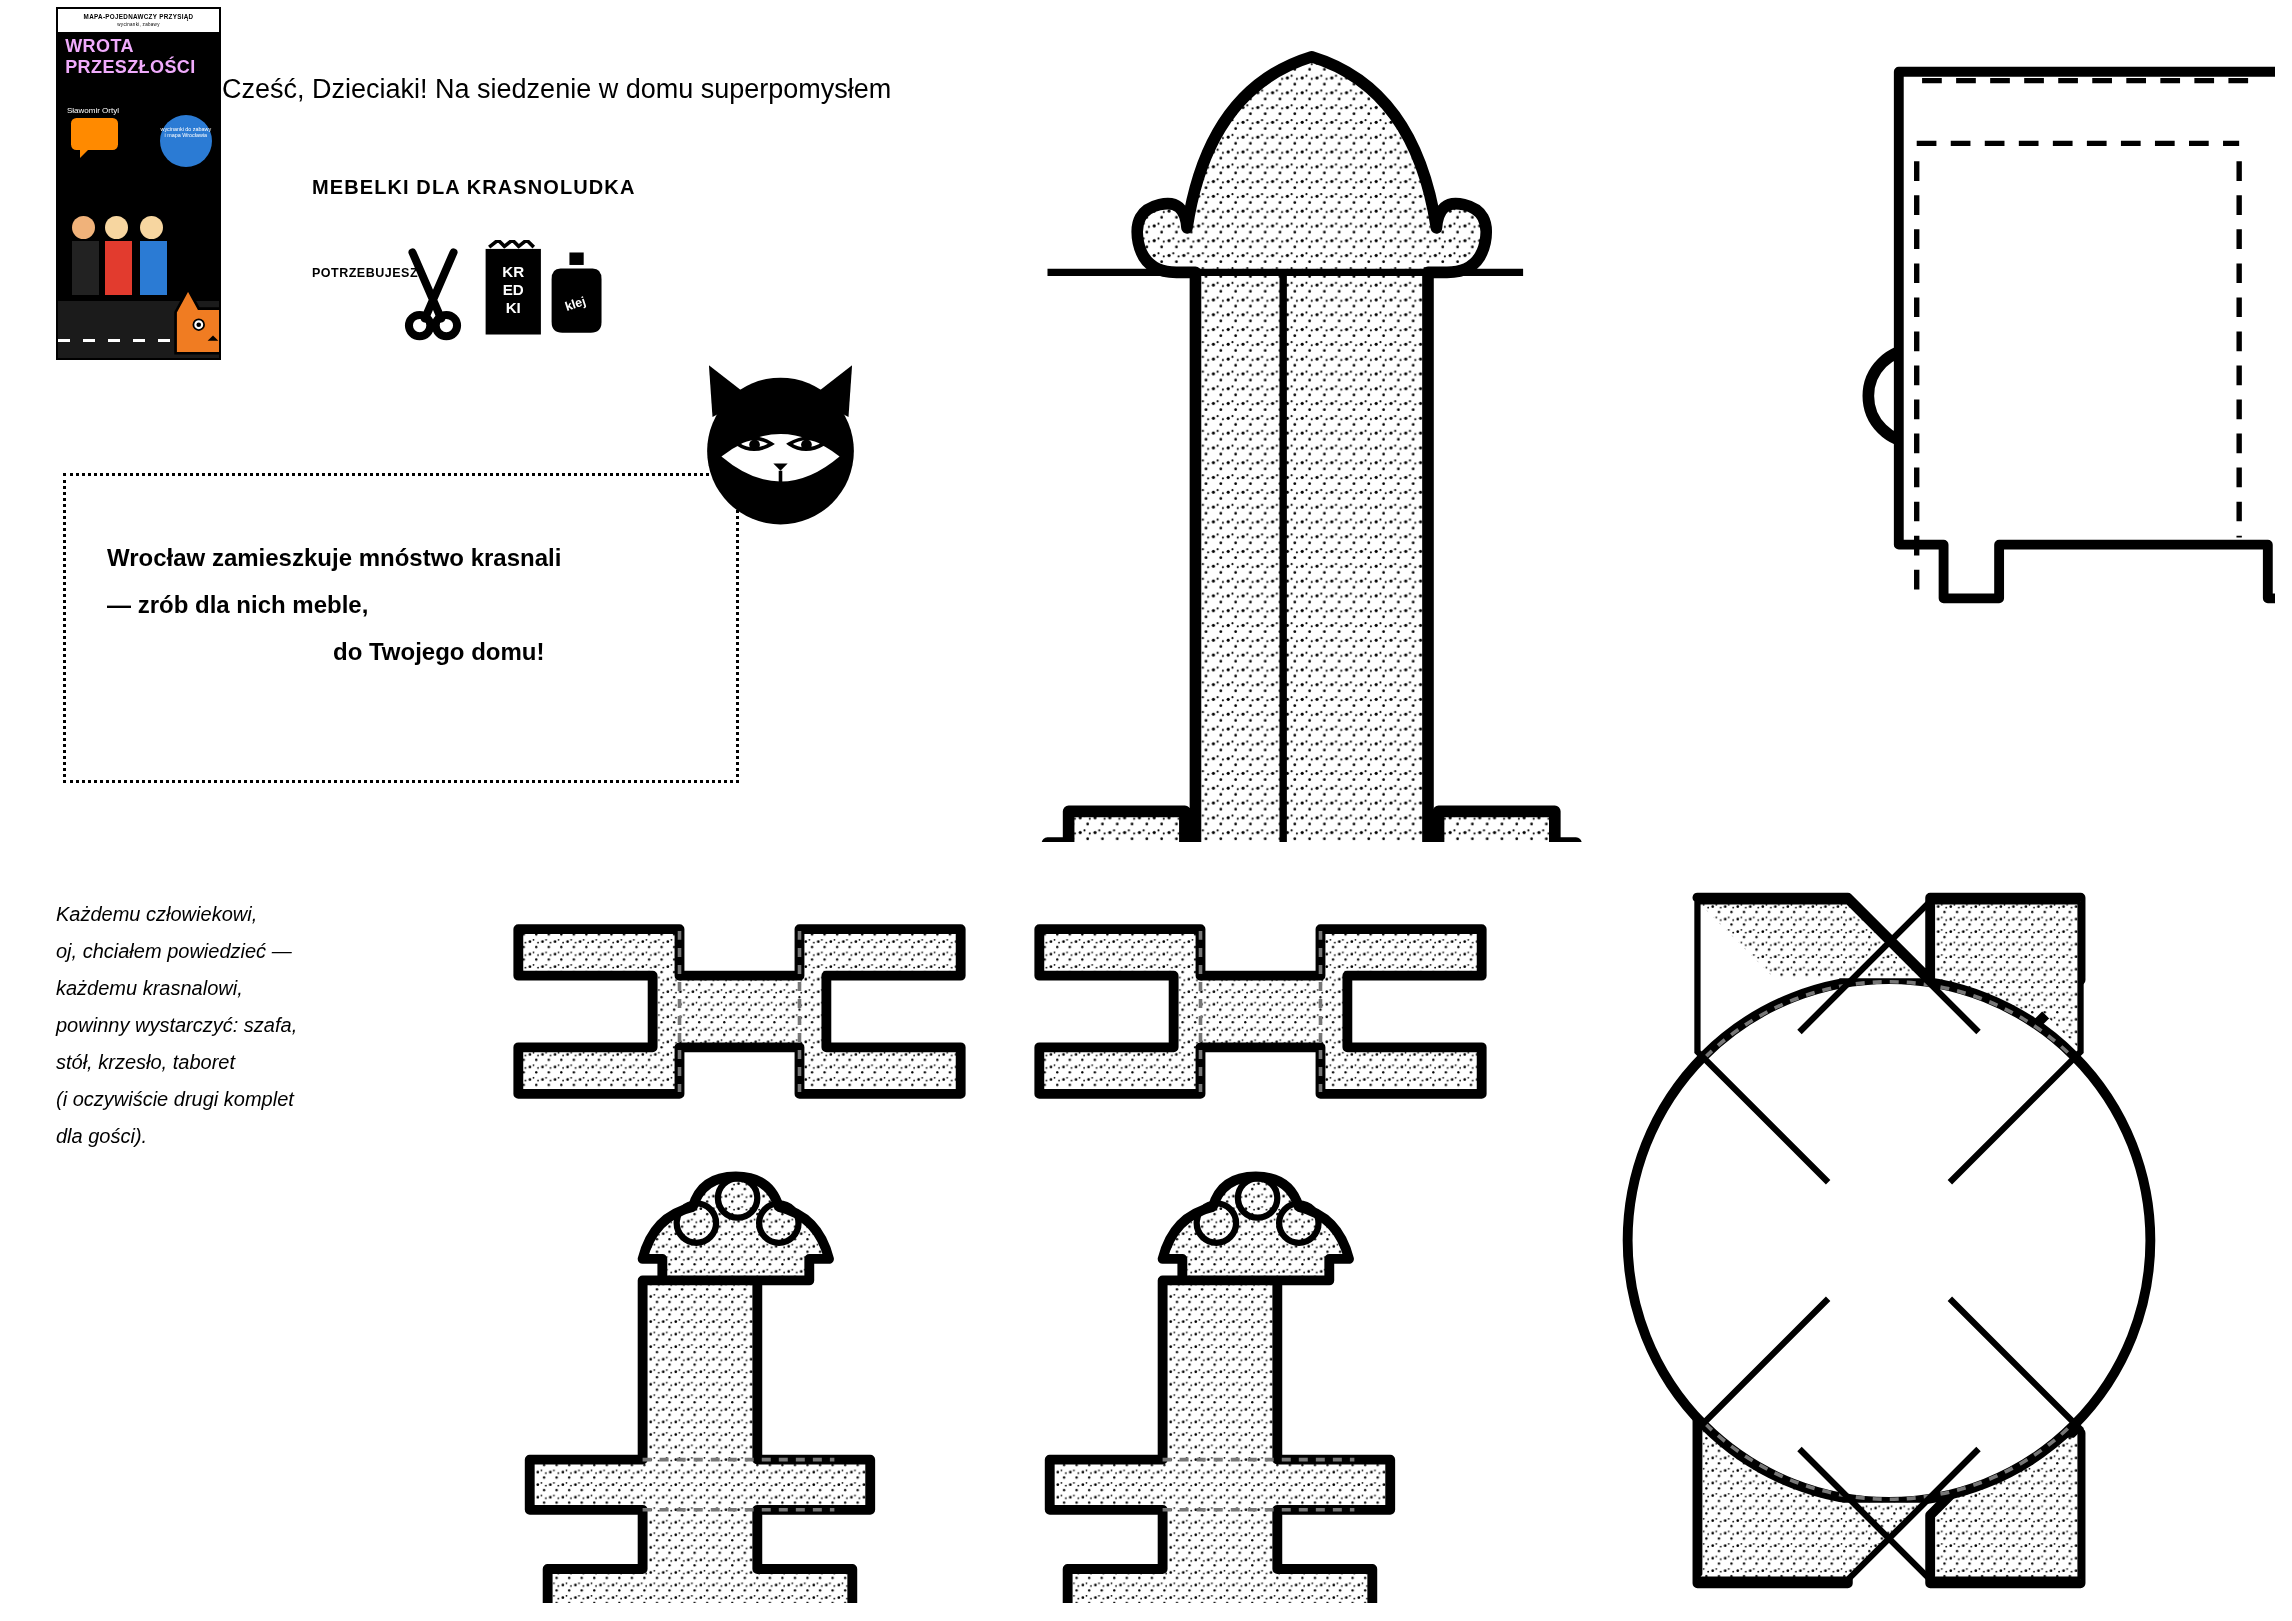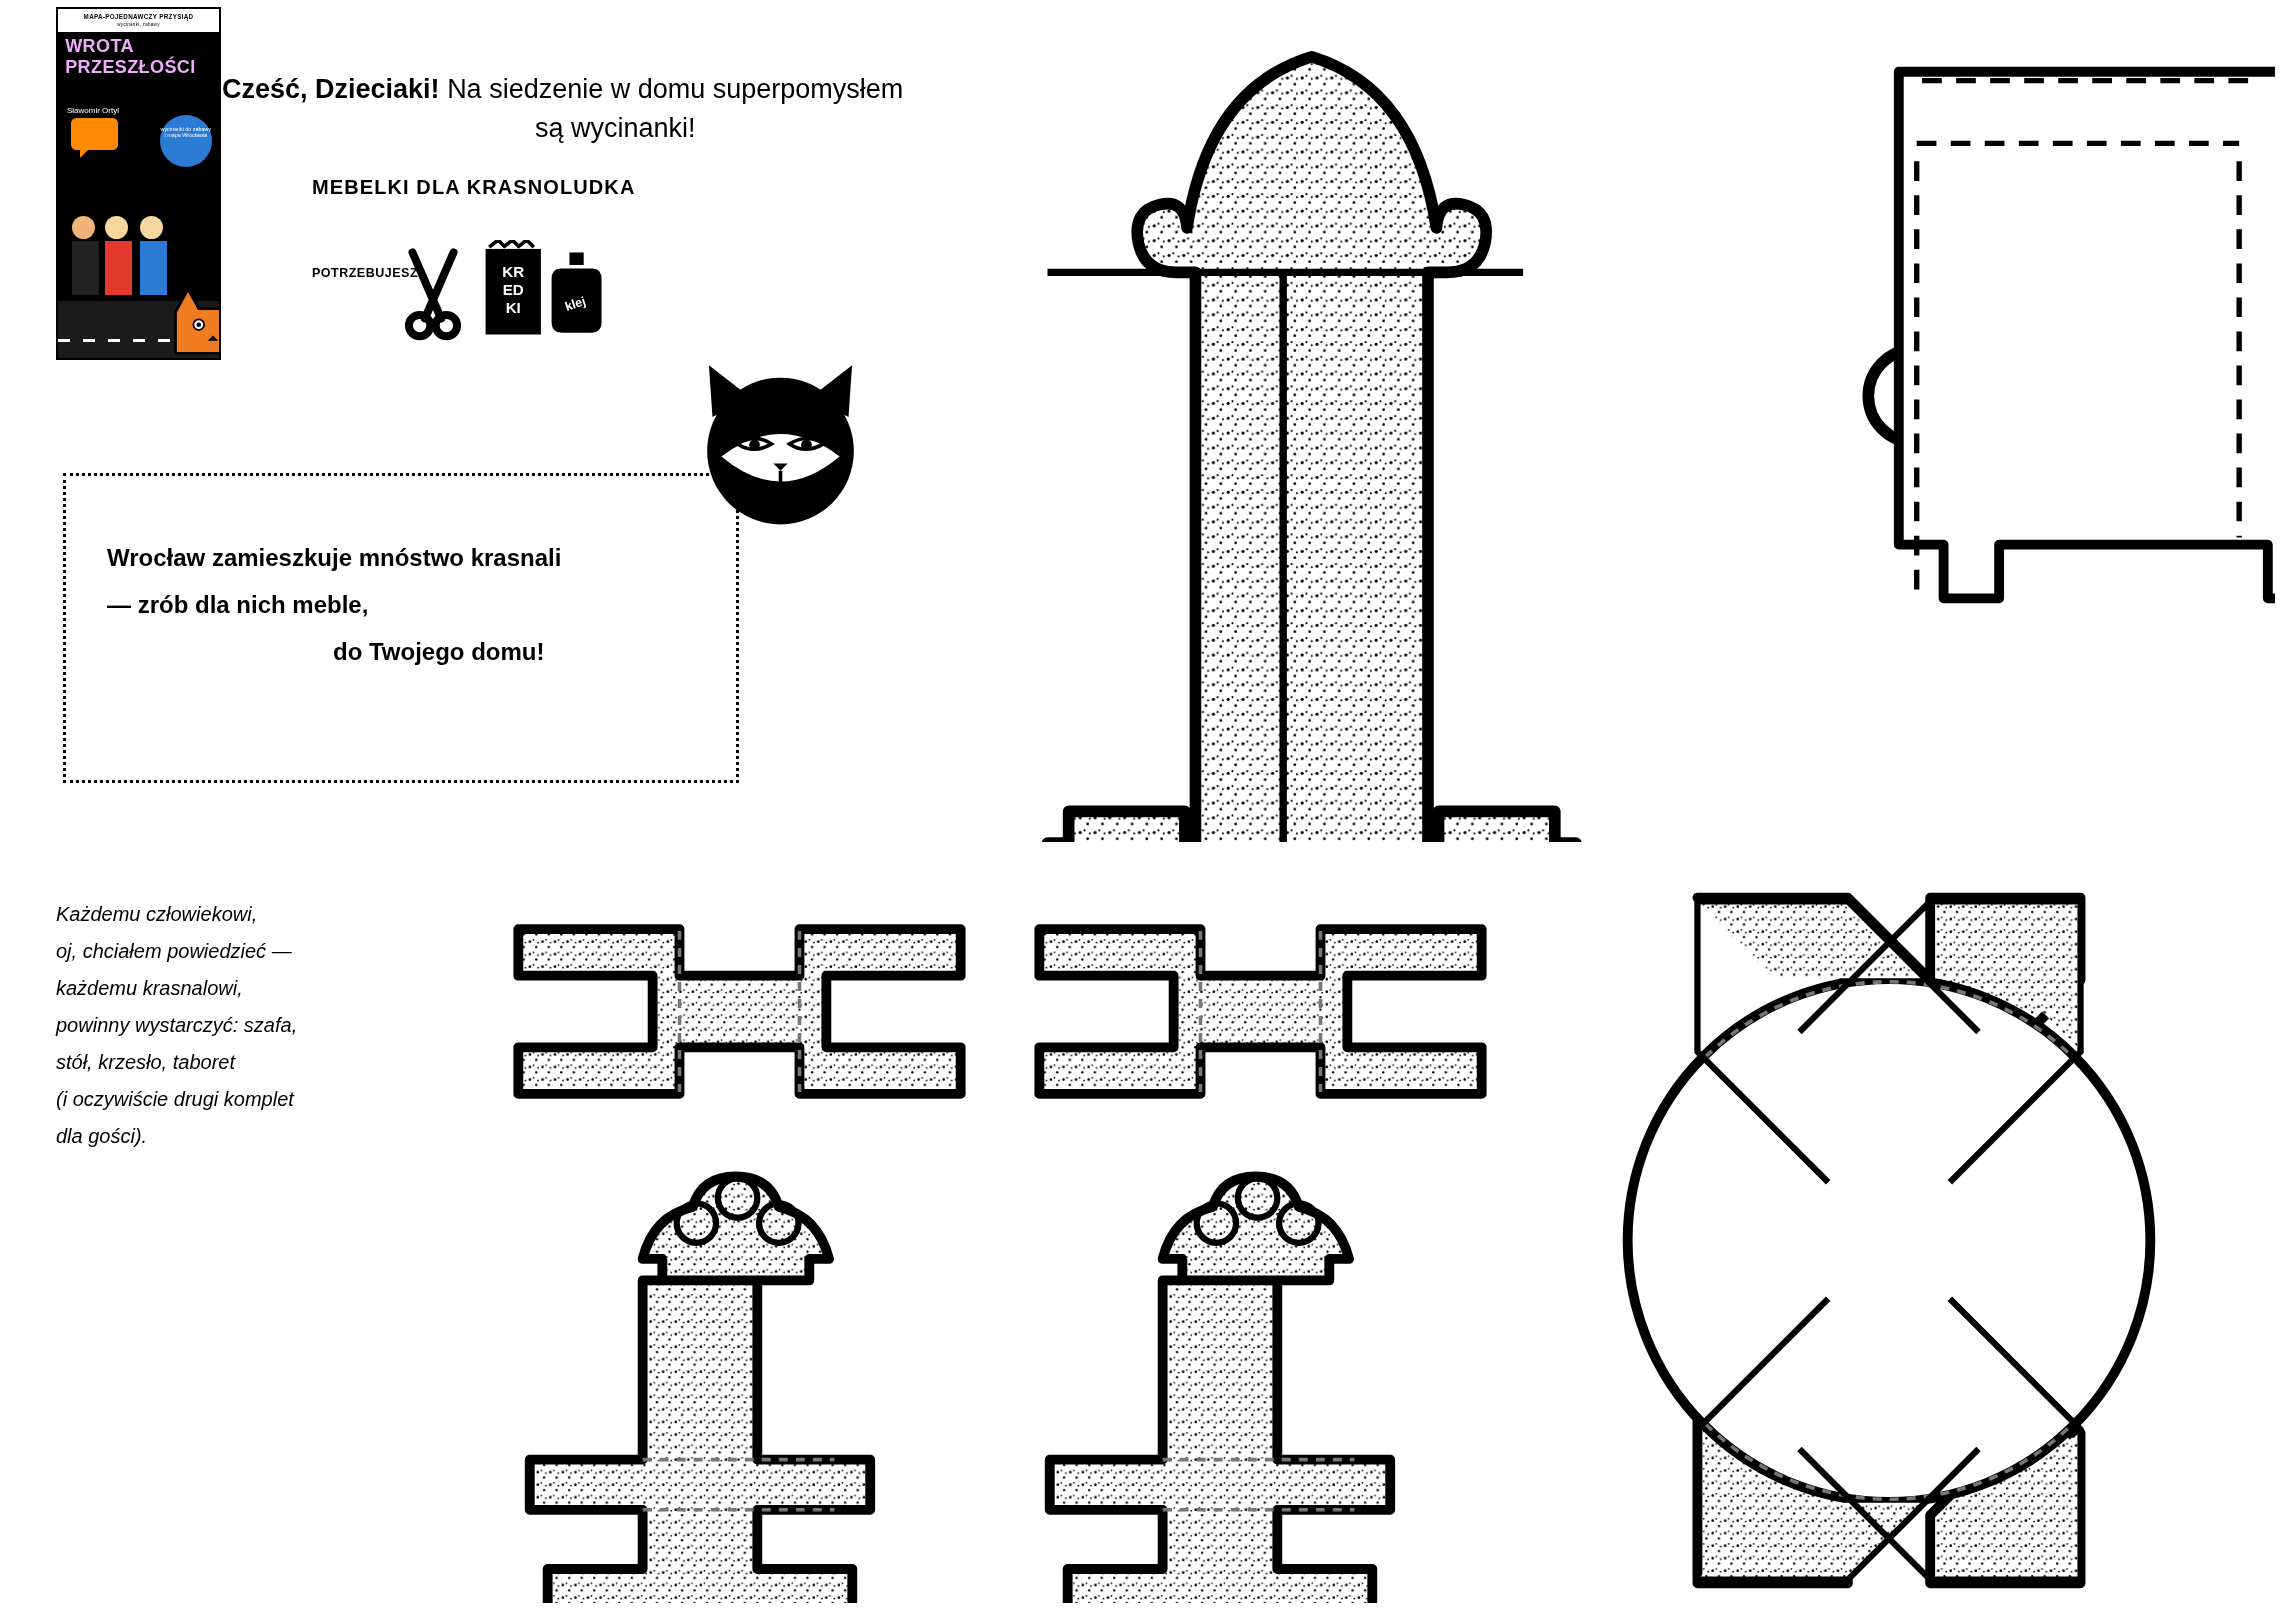--- a/index.html
+++ b/index.html
@@ -21,21 +21,21 @@
   #book-cover .badge span{display:block;color:#fff;font-size:5.4px;line-height:6.3px;text-align:center;padding-top:10.7px;}
   #book-cover .fig{position:absolute;bottom:63px;}
   #book-cover .fig .head{width:23px;height:23px;border-radius:50%;}
   #book-cover .fig .body{width:27px;height:54px;margin-top:1.8px;}
   #book-cover .fox{position:absolute;right:-39px;bottom:3.6px;width:90px;height:82px;}
   #book-cover .road{position:absolute;left:0;bottom:0;width:100%;height:57px;background:#1b1b1b;}
   #book-cover .road i{position:absolute;bottom:16px;left:0;width:100%;height:3.6px;background:repeating-linear-gradient(to right,#fff 0 12.5px,transparent 12.5px 25px);}
 
   
   #greeting{left:222px;top:70px;width:896px;font-size:27px;line-height:39px;}
-  #greeting b{font-weight:bold;margin-top:16px;}
+  #greeting b{font-weight:normal;margin-top:16px;}
   #greeting .g2{display:block;padding-left:313px;}
 
   #subheading{left:312px;top:176px;font-size:20px;font-weight:bold;letter-spacing:1.1px;}
 
   #need-label{left:312px;top:266px;font-size:12.5px;font-weight:bold;letter-spacing:0.5px;}
 
   
   #tools{left:403px;top:240px;width:233px;height:107px;}
 
   
@@ -101,21 +101,20 @@
     <circle cx="66" cy="58" r="6" fill="#fff" stroke="#000" stroke-width="2"></circle>
     <circle cx="34" cy="58" r="2.6" fill="#000"></circle>
     <circle cx="66" cy="58" r="2.6" fill="#000"></circle>
     <path d="M50 70 l-6 6 h12 z" fill="#000"></path>
   </svg>
 </div>
 
 <div class="abs nosel" id="greeting">
   <b>Cześć, Dzieciaki!</b>
   <span>Na siedzenie w domu superpomysłem</span>
-  <span class="g2">są wycinanki!</span>
 </div>
 
 <div class="abs nosel" id="subheading">MEBELKI DLA KRASNOLUDKA</div>
 
 <div class="abs nosel" id="need-label">POTRZEBUJESZ:</div>
 
 <svg class="abs nosel" id="tools" viewBox="0 0 260 120">
   <g>
     <circle cx="18" cy="96" r="12" fill="none" stroke="#000" stroke-width="9"></circle>
     <circle cx="48" cy="96" r="12" fill="none" stroke="#000" stroke-width="9"></circle>

